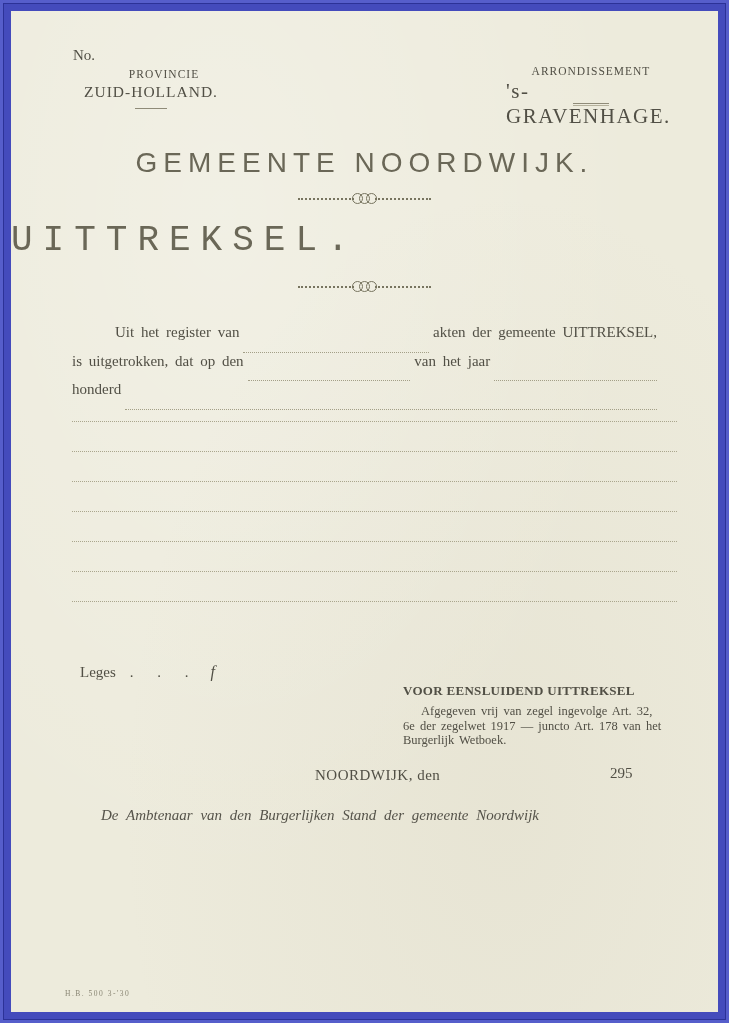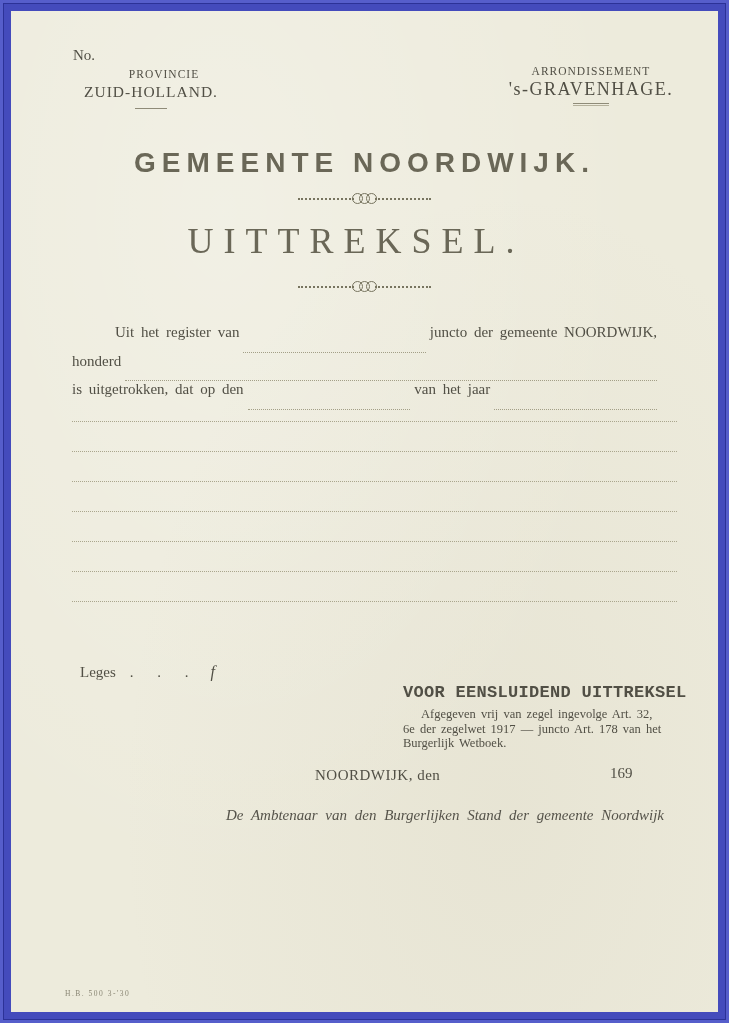--- a/index.html
+++ b/index.html
@@ -32,33 +32,33 @@
     color: #514f45;
   }
   .abs { position: absolute; }
 
   
   .no-label { left: 62px; top: 36px; font-size: 15px; }
   .prov-line1 { left: 108px; top: 57px; width: 90px; text-align: center; font-size: 11.5px; letter-spacing: 1px; }
   .prov-line2 { left: 60px; top: 72px; width: 160px; text-align: center; font-size: 15.5px; letter-spacing: 1px; }
   .rule-left  { left: 124px; top: 97px; width: 32px; border-top: 1px solid #8f8b78; }
   .arr-line1 { left: 500px; top: 54px; width: 160px; text-align: center; font-size: 11.5px; letter-spacing: 1px; }
-  .arr-line2 { left: 495px; top: 68px; width: 170px; text-align: center; font-size: 18px; letter-spacing: 1.5px; }
+  .arr-line2 { left: 495px; top: 68px; width: 170px; text-align: left; font-size: 21px; letter-spacing: 1.5px; }
   .rule-right { left: 562px; top: 92px; width: 36px; border-top: 1px solid #8f8b78; border-bottom: 1px solid #b5b19c; height: 1px; }
 
   
   .title-gemeente {
     left: 0; top: 136px; width: 707px; text-align: center;
     font-family: "Liberation Sans", sans-serif;
-    font-size: 28px; font-weight: 700; letter-spacing: 6px;
+    font-size: 28px; font-weight: 400; letter-spacing: 6px;
     color: #6a6757;
   }
   .title-uittreksel {
-    left: 0; top: 209px; width: 690px; text-align: center;
-    font-family: Liberation Serif, serif;
+    left: 0; top: 209px; width: 690px; text-align: left;
+    font-family: Liberation Mono, monospace;
     font-size: 36px; font-weight: 400; letter-spacing: 10px;
     color: #6a6757;
   }
   .ornament {
     left: 0; width: 707px;
     display: flex; justify-content: center; align-items: center;
   }
   .orn-1 { top: 182px; }
   .orn-2 { top: 270px; }
   .orn-dots { width: 56px; border-top: 2px dotted #77745f; height: 0; }
@@ -75,29 +75,29 @@
   .blank-lines { left: 61px; top: 381px; width: 605px; }
   .blank-line { height: 29px; border-bottom: 1px dotted #aaa68d; }
 
   
   .leges-row { left: 69px; top: 652px; font-size: 15px; }
   .leges-dots { letter-spacing: 10px; margin-left: 14px; }
   .leges-f { font-style: italic; margin-left: 12px; font-size: 16px; }
 
   
   .certify { left: 392px; top: 672px; width: 266px; }
-  .certify-heading { text-align: left; font-size: 17px; font-weight: bold; letter-spacing: 0.3px; white-space: nowrap; font-family: Liberation Mono, monospace; }
+  .certify-heading { text-align: left; font-size: 13px; font-weight: bold; letter-spacing: 0.3px; white-space: nowrap; }
   .certify-note { margin-top: 5px; font-size: 12.5px; line-height: 14.5px; text-indent: 18px; word-spacing: 2px; }
 
   
   .place-date { left: 304px; top: 756px; font-size: 15px; letter-spacing: 0.5px; }
   .year-prefix { left: 599px; top: 754px; font-size: 15px; }
 
   
-  .signature { left: 0; top: 796px; width: 653px; text-align: right; padding-left: 90px; box-sizing: border-box; font-style: italic; font-size: 15px; word-spacing: 4px; color: #55534a; }
+  .signature { left: 0; top: 796px; width: 653px; text-align: left; padding-left: 90px; box-sizing: border-box; font-style: italic; font-size: 15px; word-spacing: 4px; color: #55534a; }
 
   
   .print-code { left: 54px; top: 978px; font-size: 7.5px; letter-spacing: 1.5px; color: #8a8674; text-align: center; }
 </style>
 </head>
 <body>
 
 <div class="scan-frame">
   <div class="paper">
 
@@ -128,30 +128,30 @@
       <span class="ring"></span>
       <span class="ring"></span>
       <span class="ring"></span>
       <span class="orn-dots"></span>
     </div>
 
     <div class="abs form-area">
       <div class="form-row">
         <span class="label-bit indent1">Uit het register van</span>
         <span class="dfill"></span>
-        <span class="label-bit">juncto der gemeente NOORDWIJK,</span>
-      </div>
-      <div class="form-row">
-        <span class="label-bit">honderd</span>
-        <span class="dfill dfill-end"></span>
+        <span class="label-bit">akten der gemeente UITTREKSEL,</span>
       </div>
       <div class="form-row">
         <span class="label-bit">is uitgetrokken, dat op den</span>
         <span class="dfill"></span>
         <span class="label-bit">van het jaar</span>
+        <span class="dfill dfill-end"></span>
+      </div>
+      <div class="form-row">
+        <span class="label-bit">honderd</span>
         <span class="dfill dfill-end"></span>
       </div>
     </div>
 
     <div class="abs blank-lines">
         <div class="blank-line"></div>
         <div class="blank-line"></div>
         <div class="blank-line"></div>
         <div class="blank-line"></div>
         <div class="blank-line"></div>
@@ -162,20 +162,20 @@
     <div class="abs leges-row">
       <span>Leges</span><span class="leges-dots">. . .</span><span class="leges-f">f</span>
     </div>
 
     <div class="abs certify">
       <div class="certify-heading">VOOR EENSLUIDEND UITTREKSEL</div>
       <div class="certify-note">Afgegeven vrij van zegel ingevolge Art. 32, 6e der zegelwet 1917 — juncto Art. 178 van het Burgerlijk Wetboek.</div>
     </div>
 
     <div class="abs place-date">NOORDWIJK, den</div>
-    <div class="abs year-prefix">169</div>
+    <div class="abs year-prefix">295</div>
 
     <div class="abs signature">De Ambtenaar van den Burgerlijken Stand der gemeente Noordwijk</div>
 
     <div class="abs print-code">H.B. 500 3-'30</div>
 
   </div>
 </div>
 
 </body></html>

